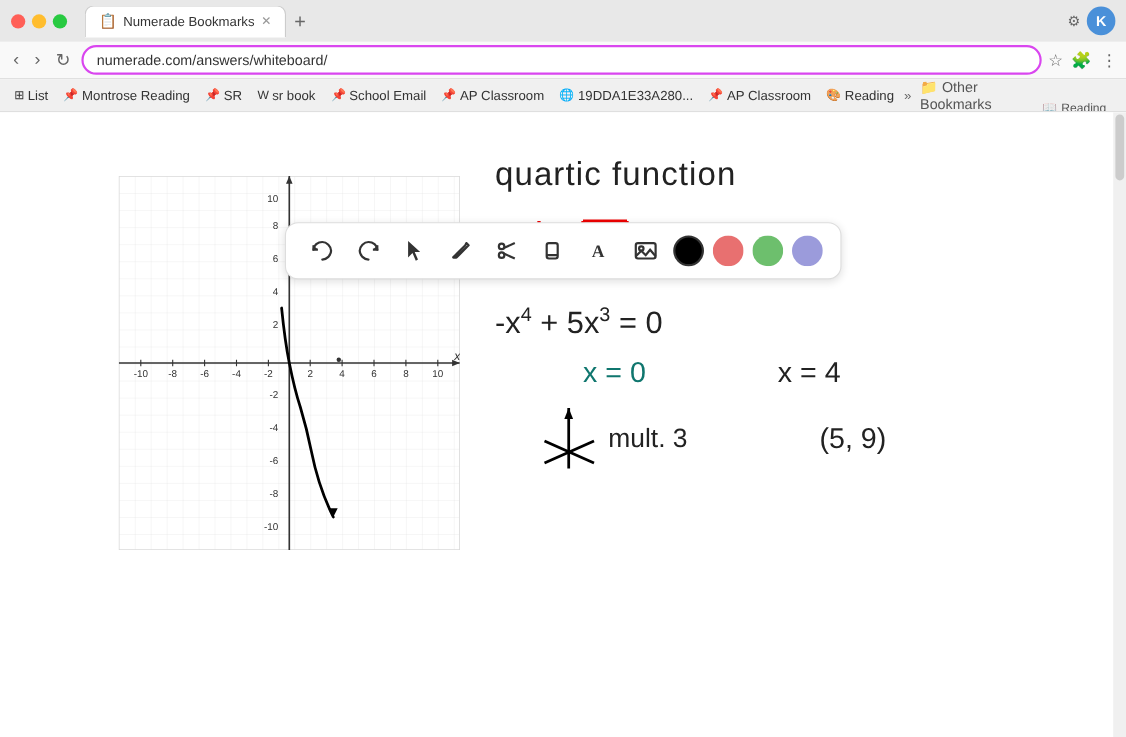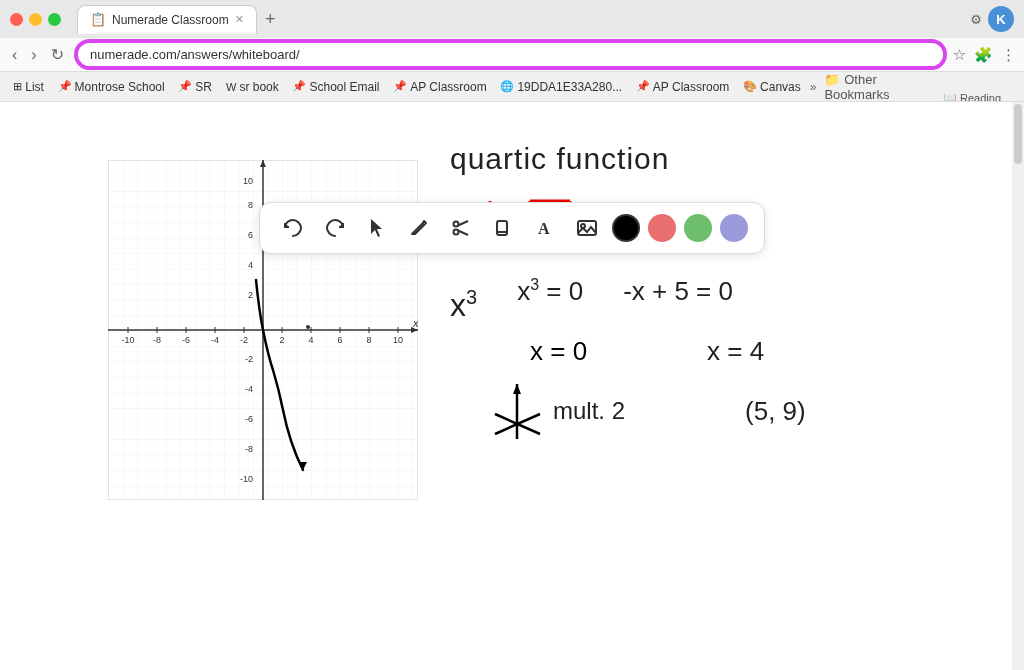--- a/index.html
+++ b/index.html
@@ -30,21 +30,21 @@
 
     
     .address-bar {
       display: flex; align-items: center;
       background: #f9f9f9; height: 34px; padding: 0 8px; gap: 6px;
       border-bottom: 1px solid #ddd;
     }
     .nav-btn { background: none; border: none; font-size: 16px; color: #666; cursor: pointer; padding: 2px 4px; }
     .nav-btn:disabled { color: #ccc; }
     .address-input {
-      flex: 1; background: #fff; border: 4px solid #d946ef; border-radius: 16px;
+      flex: 1; background: #fff; border: 2px solid #d946ef; border-radius: 16px;
       padding: 4px 12px; font-size: 13px; color: #333; outline: none;
     }
     .addr-icons { display: flex; gap: 8px; align-items: center; }
     .addr-icon { font-size: 15px; color: #666; cursor: pointer; }
 
     
     .bookmarks-bar {
       display: flex; align-items: center;
       background: #f0f0f0; height: 30px; padding: 0 8px; gap: 4px;
       border-bottom: 1px solid #ddd; overflow: hidden;
@@ -123,21 +123,21 @@
 
 <div class="title-bar">
   <div class="traffic-lights">
     <div class="traffic-light tl-red"></div>
     <div class="traffic-light tl-yellow"></div>
     <div class="traffic-light tl-green"></div>
   </div>
   <div class="tab-bar">
     <div class="tab">
       <span class="tab-favicon">📋</span>
-      <span class="tab-title">Numerade Classroom</span>
+      <span class="tab-title">Numerade Bookmarks</span>
       <span class="tab-close">✕</span>
     </div>
     <span class="new-tab-btn">+</span>
   </div>
   <div style="display:flex;gap:6px;margin-left:auto;align-items:center;">
     <span style="font-size:13px;color:#666;">⚙</span>
     <div style="width:26px;height:26px;border-radius:50%;background:#4a90d9;display:flex;align-items:center;justify-content:center;color:white;font-size:13px;font-weight:bold;">K</div>
   </div>
 </div>
 
@@ -153,21 +153,21 @@
   </div>
 </div>
 
 <div class="bookmarks-bar">
   <div class="bookmark-item">
     <span class="bm-icon">⊞</span>
     <span>List</span>
   </div>
   <div class="bookmark-item">
     <span class="bm-icon">📌</span>
-    <span>Montrose School</span>
+    <span>Montrose Reading</span>
   </div>
   <div class="bookmark-item">
     <span class="bm-icon">📌</span>
     <span>SR</span>
   </div>
   <div class="bookmark-item">
     <span class="bm-icon">W</span>
     <span>sr book</span>
   </div>
   <div class="bookmark-item">
@@ -181,21 +181,21 @@
   <div class="bookmark-item">
     <span class="bm-icon">🌐</span>
     <span>19DDA1E33A280...</span>
   </div>
   <div class="bookmark-item">
     <span class="bm-icon">📌</span>
     <span>AP Classroom</span>
   </div>
   <div class="bookmark-item">
     <span class="bm-icon">🎨</span>
-    <span>Canvas</span>
+    <span>Reading</span>
   </div>
   <span class="bm-more">»</span>
   <div style="margin-left:4px;display:flex;gap:6px;align-items:center;">
     <span style="font-size:13px;color:#555;cursor:pointer;display:flex;align-items:center;gap:2px;">📁 Other Bookmarks</span>
     <span style="font-size:11px;color:#555;cursor:pointer;display:flex;align-items:center;gap:2px;margin-top:35px;">📖 Reading List</span>
   </div>
 </div>
 
 <div class="whiteboard">
   <div class="whiteboard-content">
@@ -331,52 +331,44 @@
           <polygon points="20,50 15,38 25,38" fill="#e00"></polygon>
           <line x1="60" y1="5" x2="60" y2="5" stroke="#e00" stroke-width="3"></line>
           <line x1="60" y1="5" x2="100" y2="5" stroke="#e00" stroke-width="3"></line>
           <line x1="60" y1="5" x2="60" y2="45" stroke="#e00" stroke-width="3"></line>
           <polygon points="60,50 55,38 65,38" fill="#e00"></polygon>
           <line x1="100" y1="5" x2="100" y2="45" stroke="#e00" stroke-width="3"></line>
           <polygon points="100,50 95,38 105,38" fill="#e00"></polygon>
         </svg>
       </div>
 
-
-
-      <div style="display:flex; align-items:flex-start; gap:40px; margin-bottom:12px;">
-        <div style="font-size:32px; color:#222; margin-top:10px;">
-          x<sup style="font-size:20px;">3</sup>
-        </div>
-        <div style="font-size:26px; color:#222;">
-          x<sup style="font-size:16px;">3</sup> = 0
-        </div>
-        <div style="font-size:26px; color:#222;">
-          -x + 5 = 0
-        </div>
+      <div style="font-size:28px; color:#222; margin-bottom:14px;">
+        -x<sup style="font-size:18px;">4</sup> + 5x<sup style="font-size:18px;">3</sup> = 0
       </div>
 
+
+
       <div style="display:flex; align-items:center; gap:120px; margin-bottom:12px; margin-left:80px;">
-        <div style="font-size:26px; color:#000000;">x = 0</div>
+        <div style="font-size:26px; color:#0f766e;">x = 0</div>
         <div style="font-size:26px; color:#222;">x = 4</div>
       </div>
 
       <div style="display:flex; align-items:center; gap:120px; margin-left:40px;">
 
         <div style="display:flex; align-items:center; gap:8px;">
           <svg width="55" height="65" viewBox="0 0 55 65">
 
             <line x1="27" y1="5" x2="27" y2="60" stroke="#000" stroke-width="2.5"></line>
 
             <polygon points="27,5 23,15 31,15" fill="#000"></polygon>
 
             <line x1="5" y1="35" x2="50" y2="55" stroke="#000" stroke-width="2.5"></line>
             <line x1="5" y1="55" x2="50" y2="35" stroke="#000" stroke-width="2.5"></line>
           </svg>
-          <span style="font-size:24px; color:#222;">mult. 2</span>
+          <span style="font-size:24px; color:#222;">mult. 3</span>
         </div>
         <div style="font-size:26px; color:#222;">(5, 9)</div>
       </div>
 
     </div>
 
     <div class="scrollbar-track">
       <div class="scrollbar-thumb"></div>
     </div>
 

